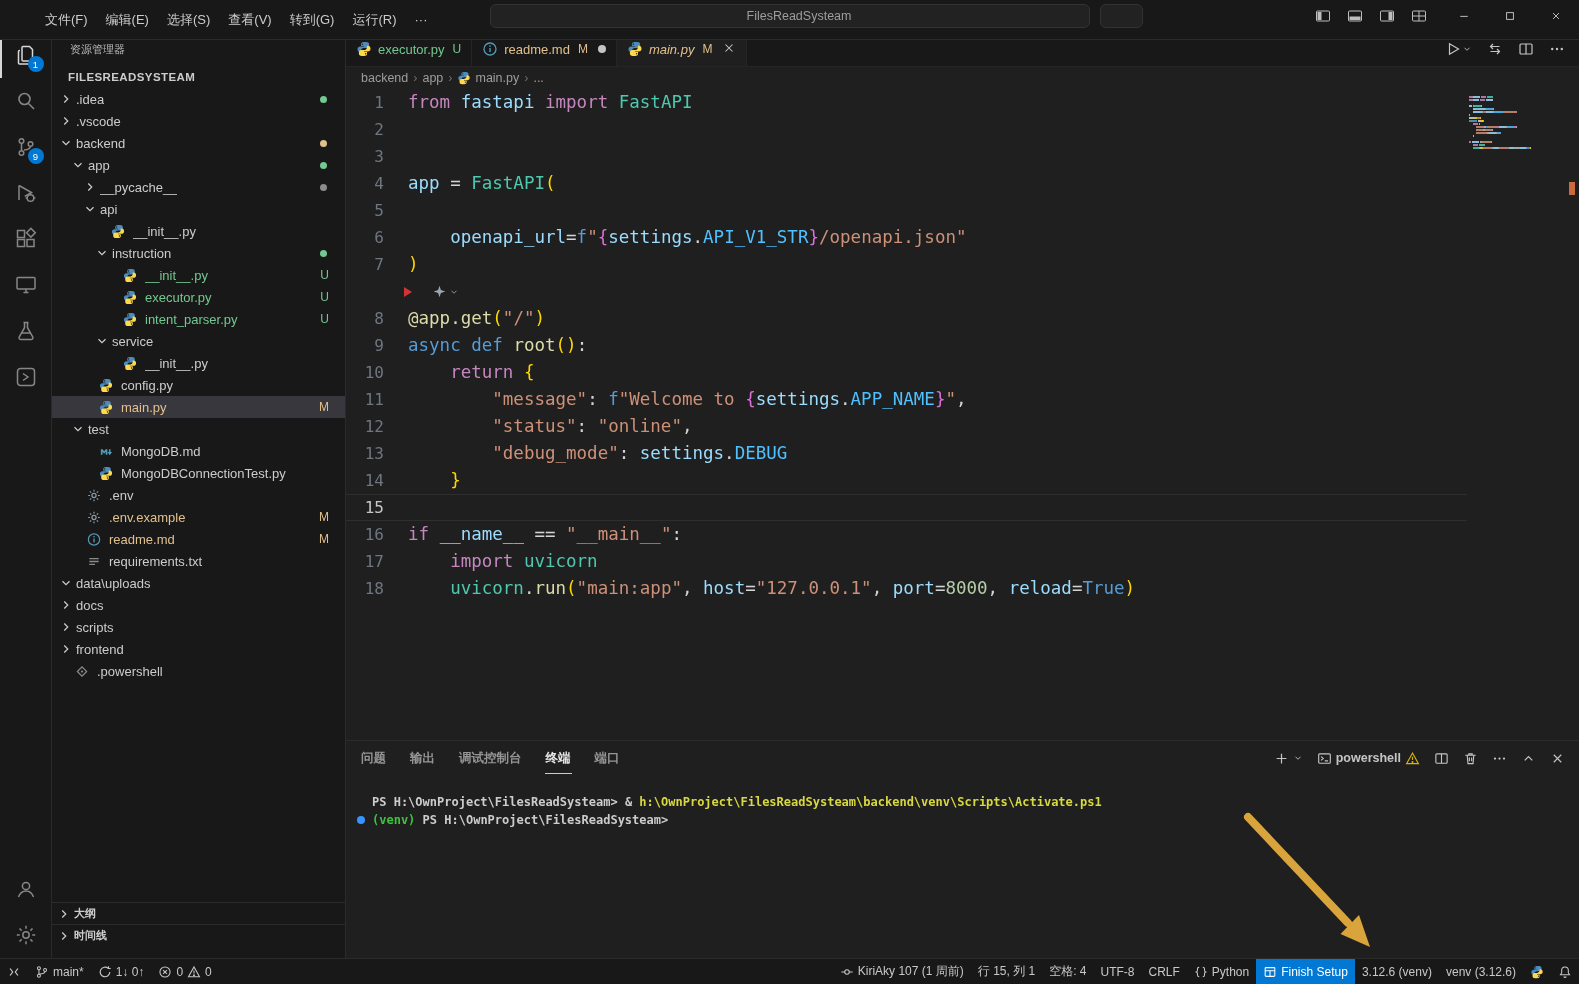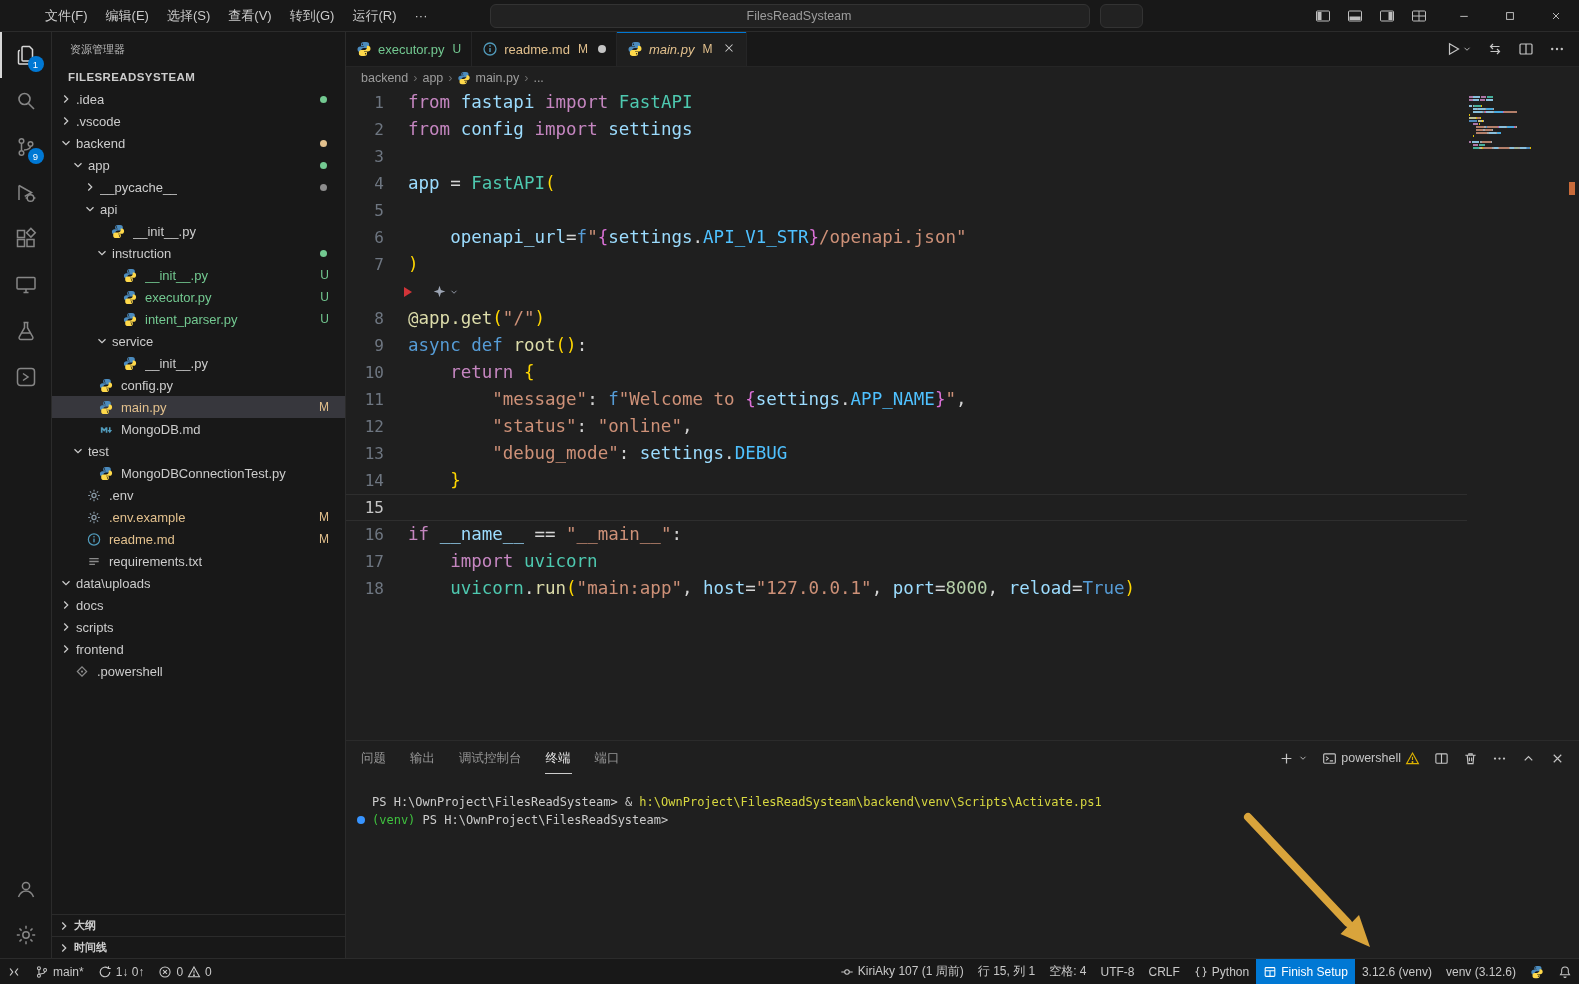--- a/index.html
+++ b/index.html
@@ -3,21 +3,21 @@
 <meta charset="utf-8">
 <style>
   *{margin:0;padding:0;box-sizing:border-box;}
   html,body{width:1579px;height:984px;overflow:hidden;background:#1f1f1f;
     font-family:"Liberation Sans","DejaVu Sans",sans-serif;color:#cccccc;}
   body{position:relative;font-size:13px;}
   .ic{display:inline-flex;width:16px;height:16px;align-items:center;justify-content:center;vertical-align:middle;flex:none;}
   .ic svg{width:100%;height:100%;}
 
   
-  .titlebar{position:absolute;top:0;left:0;right:0;height:32px;background:#181818;
+  .titlebar{position:absolute;top:0;left:0;right:0;height:40px;background:#181818;
     border-bottom:1px solid #2b2b2b;display:flex;align-items:center;z-index:5;}
   .logo{margin:0 6px 0 10px;width:20px;height:20px;}
   .menus{display:flex;align-items:center;}
   .menu-item{padding:0 9px;font-size:13px;color:#cccccc;line-height:32px;cursor:default;}
   .nav-arrows{display:flex;gap:18px;margin-left:26px;color:#cfcfcf;}
   .nav-arrows .fwd{color:#7e7e7e;}
   .command-center{position:absolute;left:50%;transform:translateX(-50%);top:4px;width:600px;height:24px;
     background:#222222;border:1px solid #333333;border-radius:6px;display:flex;align-items:center;
     justify-content:center;gap:6px;color:#9d9d9d;font-size:12.5px;}
   .tb-extra{position:absolute;left:calc(50% + 310px);top:4px;height:24px;padding:0 7px;border-radius:6px;
@@ -46,21 +46,21 @@
   .trow{height:22px;display:flex;align-items:center;padding-right:6px;white-space:nowrap;cursor:pointer;}
   .trow.sel{background:#37373d;}
   .tw{width:16px;flex:none;display:inline-flex;align-items:center;justify-content:center;}
   .tw .ic{width:14px;height:14px;}
   .fic{width:16px;height:15px;margin-right:5px;}
   .tlabel{margin-left:2px;overflow:hidden;text-overflow:ellipsis;}
   .dot{width:7px;height:7px;border-radius:50%;margin-left:auto;margin-right:12px;flex:none;}
   .gbadge{margin-left:auto;margin-right:10px;font-size:12px;flex:none;}
   .untracked{color:#73c991;}
   .modified{color:#e2c08d;}
-  .side-sections{position:absolute;bottom:0;left:0;right:0;}
+  .side-sections{position:absolute;bottom:12px;left:0;right:0;}
   .ssec{height:22px;display:flex;align-items:center;border-top:1px solid #2b2b2b;font-size:11px;font-weight:bold;
     padding-left:4px;gap:2px;color:#cccccc;}
 
   
   .editor-area{position:absolute;left:346px;top:32px;right:0;height:708px;background:#1f1f1f;}
   .tabbar{height:35px;background:#181818;display:flex;align-items:stretch;border-bottom:1px solid #252525;}
   .tab{display:flex;align-items:center;gap:6px;padding:0 10px;font-size:13px;color:#969696;background:#181818;
     border-right:1px solid #252526;cursor:pointer;}
   .tab.active{background:#1f1f1f;color:#ffffff;box-shadow:inset 0 1px 0 #0078d4;}
   .tname.it{font-style:italic;}
@@ -87,21 +87,21 @@
   .widget{align-items:center;padding-left:86px;}
   .widget .ic{width:15px;height:15px;margin-right:2px;color:#9da5b4;}
   .redmark{position:absolute;left:58px;top:9px;width:0;height:0;
     border-top:5px solid transparent;border-bottom:5px solid transparent;border-left:8px solid #d13438;}
   .minimap{position:absolute;top:64px;right:18px;width:92px;display:flex;flex-direction:column;gap:1px;}
   .mrow{display:flex;height:2px;}
   .mrow span{height:2px;flex:none;opacity:.85;}
   .overview-mark{position:absolute;right:4px;top:150px;width:6px;height:13px;background:#c96b3a;}
 
   
-  .panel{position:absolute;left:346px;top:740px;right:0;bottom:26px;background:#1f1f1f;border-top:1px solid #2b2b2b;}
+  .panel{position:absolute;left:346px;top:740px;right:0;bottom:26px;background:#1f1f1f;border-top:1px solid #2b2b2b;font-weight:bold;}
   .panel-head{height:34px;display:flex;align-items:center;padding:0 14px;}
   .ptab{margin-right:22px;padding:8px 1px 6px;font-size:12.5px;color:#969696;border-bottom:1px solid transparent;cursor:pointer;}
   .ptab.active{color:#e7e7e7;border-color:#cccccc;}
   .panel-actions{margin-left:auto;display:flex;align-items:center;gap:14px;color:#c5c5c5;font-size:12.5px;}
   .pact{display:flex;align-items:center;gap:4px;}
   .pact .ic{width:15px;height:15px;}
   .panel-actions .ic-warning{color:#ddb100;}
   .terminal{padding:18px 0 0 10px;font-family:"DejaVu Sans Mono",monospace;font-size:12px;line-height:18px;}
   .tline{position:relative;padding-left:16px;white-space:pre;}
   .tdec{position:absolute;left:1px;top:5px;width:8px;height:8px;border-radius:50%;background:#3794ff;}
@@ -483,40 +483,40 @@
             <path fill="#4b8bbe" d="M7.9 1C6.1 1 5 1.8 5 3.2V5h3v.5H4.2C2.6 5.5 1.5 6.6 1.5 8.3s1 2.9 2.6 2.9h1V9.6C5.1 8.2 6.3 7 7.8 7h3c1.3 0 2.3-1 2.3-2.3V3.2C13.1 1.9 11.9 1 10.4 1H7.9z"></path>
             <path fill="#ffd94a" d="M8.1 15c1.8 0 2.9-.8 2.9-2.2V11H8v-.5h3.8c1.6 0 2.7-1.1 2.7-2.8s-1-2.9-2.6-2.9h-1v1.6c0 1.4-1.2 2.6-2.7 2.6h-3c-1.3 0-2.3 1-2.3 2.3v1.5C2.9 14.1 4.1 15 5.6 15h2.5z"></path>
             <circle fill="#1f1f1f" cx="6.4" cy="3.2" r=".7"></circle>
             <circle fill="#1f1f1f" cx="9.6" cy="12.8" r=".7"></circle>
           </svg>
         </span>
         <span class="tlabel modified">main.py</span>
         <span class="gbadge modified">M</span>
       </div>
       <div class="trow">
+        <span style="width:18px;flex:none"></span>
+        <span class="tw">
+          <span class="ic ic-chevdown ">
+            <svg viewBox="0 0 16 16" fill="none" stroke="currentColor" stroke-width="1.4">
+              <path d="M4 6l4 4 4-4"></path>
+            </svg>
+          </span>
+        </span>
+        <span class="tlabel ">test</span>
+      </div>
+      <div class="trow">
         <span style="width:30px;flex:none"></span>
         <span class="tw"></span>
         <span class="ic ic-markdown fic">
           <svg viewBox="0 0 16 16" fill="#519aba">
             <path d="M2.5 11.5v-6h1.8L6 7.8l1.7-2.3h1.8v6H7.7V8.2L6 10.4 4.3 8.2v3.3z"></path>
             <path d="M11.2 5.5h1.6v3h1.7L12 12 9.5 8.5h1.7z"></path>
           </svg>
         </span>
         <span class="tlabel ">MongoDB.md</span>
-      </div>
-      <div class="trow">
-        <span style="width:18px;flex:none"></span>
-        <span class="tw">
-          <span class="ic ic-chevdown ">
-            <svg viewBox="0 0 16 16" fill="none" stroke="currentColor" stroke-width="1.4">
-              <path d="M4 6l4 4 4-4"></path>
-            </svg>
-          </span>
-        </span>
-        <span class="tlabel ">test</span>
       </div>
       <div class="trow">
         <span style="width:30px;flex:none"></span>
         <span class="tw"></span>
         <span class="ic ic-python fic">
           <svg viewBox="0 0 16 16">
             <path fill="#4b8bbe" d="M7.9 1C6.1 1 5 1.8 5 3.2V5h3v.5H4.2C2.6 5.5 1.5 6.6 1.5 8.3s1 2.9 2.6 2.9h1V9.6C5.1 8.2 6.3 7 7.8 7h3c1.3 0 2.3-1 2.3-2.3V3.2C13.1 1.9 11.9 1 10.4 1H7.9z"></path>
             <path fill="#ffd94a" d="M8.1 15c1.8 0 2.9-.8 2.9-2.2V11H8v-.5h3.8c1.6 0 2.7-1.1 2.7-2.8s-1-2.9-2.6-2.9h-1v1.6c0 1.4-1.2 2.6-2.7 2.6h-3c-1.3 0-2.3 1-2.3 2.3v1.5C2.9 14.1 4.1 15 5.6 15h2.5z"></path>
             <circle fill="#1f1f1f" cx="6.4" cy="3.2" r=".7"></circle>
             <circle fill="#1f1f1f" cx="9.6" cy="12.8" r=".7"></circle>
@@ -743,21 +743,21 @@
             <path fill="#ffd94a" d="M8.1 15c1.8 0 2.9-.8 2.9-2.2V11H8v-.5h3.8c1.6 0 2.7-1.1 2.7-2.8s-1-2.9-2.6-2.9h-1v1.6c0 1.4-1.2 2.6-2.7 2.6h-3c-1.3 0-2.3 1-2.3 2.3v1.5C2.9 14.1 4.1 15 5.6 15h2.5z"></path>
             <circle fill="#1f1f1f" cx="6.4" cy="3.2" r=".7"></circle>
             <circle fill="#1f1f1f" cx="9.6" cy="12.8" r=".7"></circle>
           </svg>
         </span>main.py</span>
       <span class="bsep">›</span>
       <span class="bitem">...</span>
     </div>
   <div class="code" id="code">
       <div class="cl"><span class="ln">1</span><span class="ct"><span class="k">from</span><span class="v"> fastapi</span><span class="k"> import</span><span class="t"> FastAPI</span></span></div>
-      <div class="cl"><span class="ln">2</span><span class="ct"><span class="k">from</span><span class="v"> config</span><span class="k"> import</span><span class="v"> settings</span></span></div>
+      <div class="cl"><span class="ln">2</span></div>
       <div class="cl"><span class="ln">3</span><span class="ct"></span></div>
       <div class="cl"><span class="ln">4</span><span class="ct"><span class="v">app</span><span class="p"> = </span><span class="t">FastAPI</span><span class="b1">(</span></span></div>
       <div class="cl"><span class="ln">5</span></div>
       <div class="cl"><span class="ln">6</span><span class="ct"><span class="v">    openapi_url</span><span class="p">=</span><span class="d">f</span><span class="s">"</span><span class="b2">{</span><span class="v">settings</span><span class="p">.</span><span class="c">API_V1_STR</span><span class="b2">}</span><span class="s">/openapi.json"</span></span></div>
       <div class="cl"><span class="ln">7</span><span class="ct"><span class="b1">)</span></span></div>
       <div class="cl widget"><span class="redmark"></span><span class="ic ic-sparkle "><svg viewBox="0 0 16 16">
             <path fill="#9da5b4" d="M8 1.8l1.5 4.7L14.2 8l-4.7 1.5L8 14.2 6.5 9.5 1.8 8l4.7-1.5z"></path>
           </svg></span><span class="ic ic-chevdownsm "><svg viewBox="0 0 16 16" fill="none" stroke="currentColor" stroke-width="1.4">
             <path d="M4 6l4 4 4-4"></path>
           </svg></span></div>

